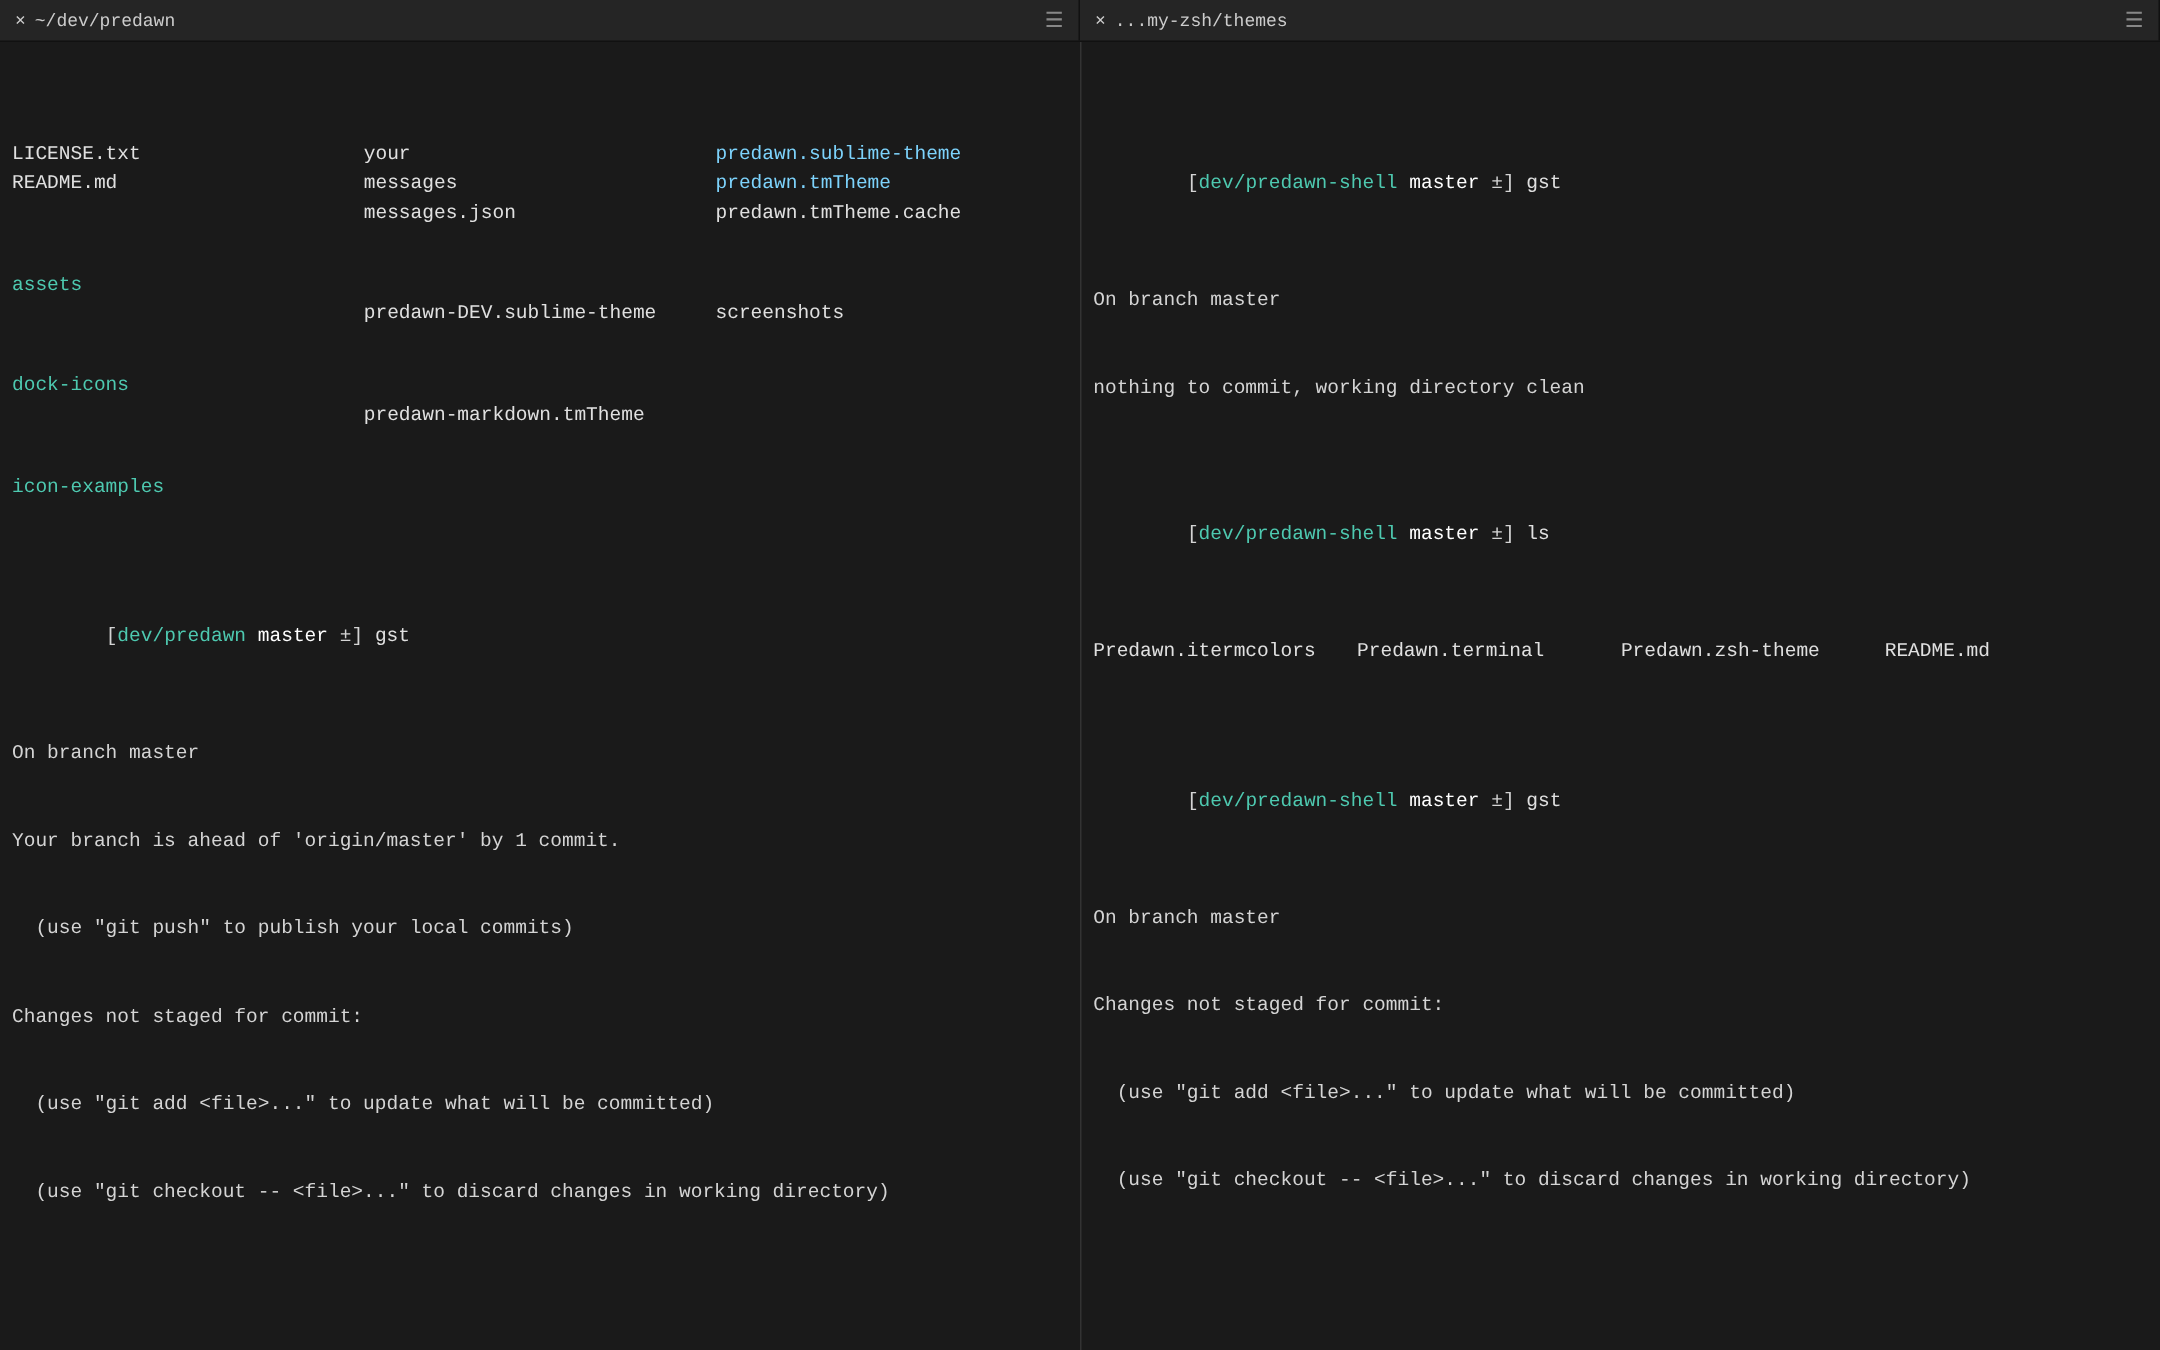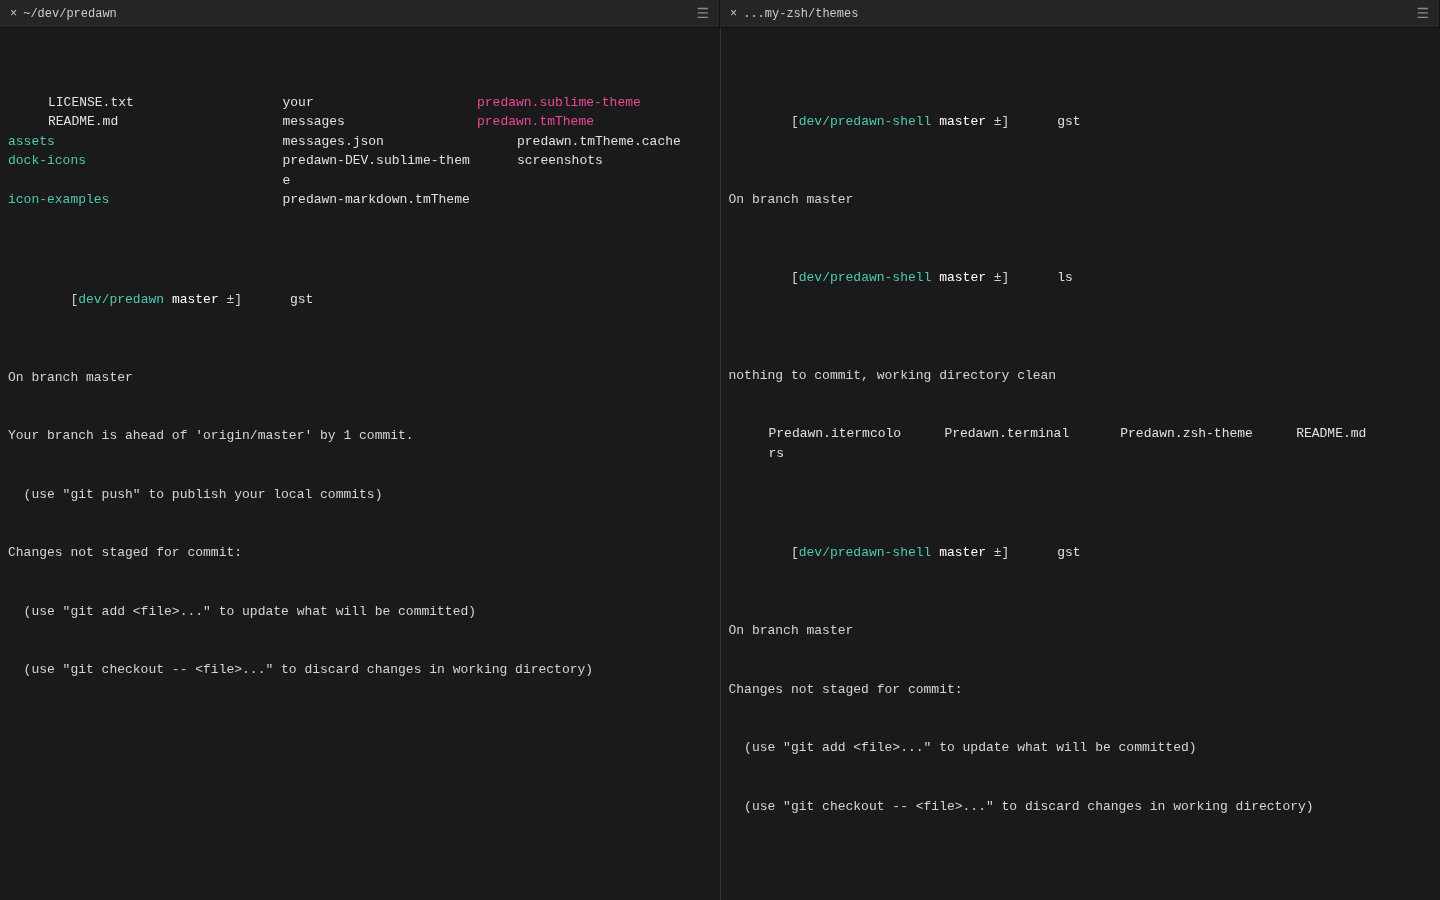--- a/index.html
+++ b/index.html
@@ -23,29 +23,29 @@
       padding: 6px 8px;
       line-height: 1.5;
       white-space: pre-wrap;
       word-break: break-all;
     }
     .pane:first-child {
       border-right: 1px solid #333;
     }
 
     
-    .cyan { color: #4ec9b0; }
-    .orange { color: #ec4899; }
+    .cyan { color: #4ec9b0; margin-top: 48px; }
+    .orange { color: #7dd3fc; }
     .prompt-bracket { color: #d4d4d4; }
     .prompt-path { color: #4ec9b0; }
     .prompt-branch { color: #ffffff; }
     .prompt-plusminus { color: #d4d4d4; }
     .git-modified { color: #f44747; }
     .git-file { color: #4ec9b0; }
-    .white { color: #e0e0e0; margin-left: 40px; }
+    .white { color: #e0e0e0; }
 
     .panes-wrapper {
       display: flex;
       flex-direction: column;
       flex: 1;
       overflow: hidden;
     }
     .pane-headers {
       display: flex;
       background: #252525;
@@ -158,25 +158,25 @@
       
       
     </div>
 
     <div class="pane" id="pane2">
 
       <div>
         <span class="prompt-bracket">[</span><span class="prompt-path">dev/predawn-shell</span> <span class="prompt-branch">master</span> <span class="prompt-plusminus">±</span><span class="prompt-bracket">]</span><span class="white"> gst</span>
       </div>
       <div>On branch master</div>
+      <div>nothing to commit, working directory clean</div>
+
       <div>
         <span class="prompt-bracket">[</span><span class="prompt-path">dev/predawn-shell</span> <span class="prompt-branch">master</span> <span class="prompt-plusminus">±</span><span class="prompt-bracket">]</span><span class="white"> ls</span>
       </div>
-
-      <div>nothing to commit, working directory clean</div>
       <div style="display:grid;grid-template-columns:1fr 1fr 1fr 1fr;margin-bottom:2px;">
         <span class="white">Predawn.itermcolors</span>
         <span class="white">Predawn.terminal</span>
         <span class="white">Predawn.zsh-theme</span>
         <span class="white">README.md</span>
       </div>
 
       <div>
         <span class="prompt-bracket">[</span><span class="prompt-path">dev/predawn-shell</span> <span class="prompt-branch">master</span> <span class="prompt-plusminus">±</span><span class="prompt-bracket">]</span><span class="white"> gst</span>
       </div>

